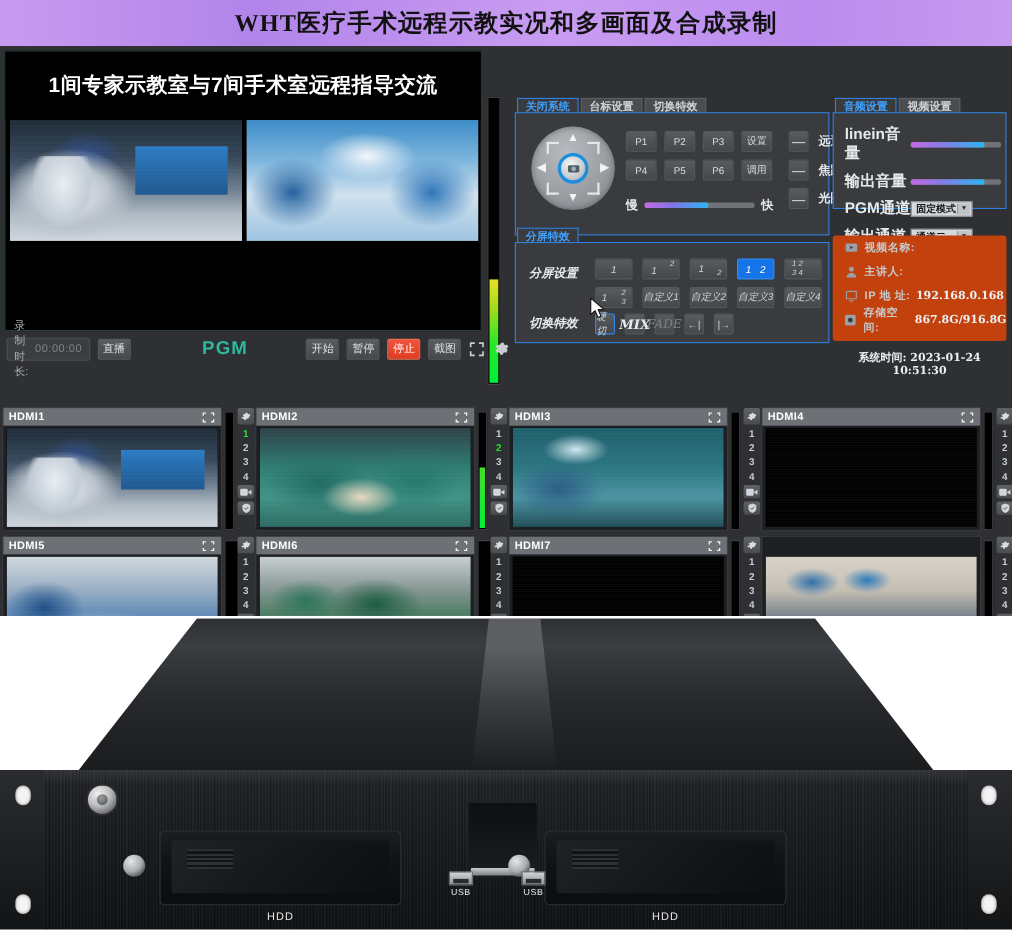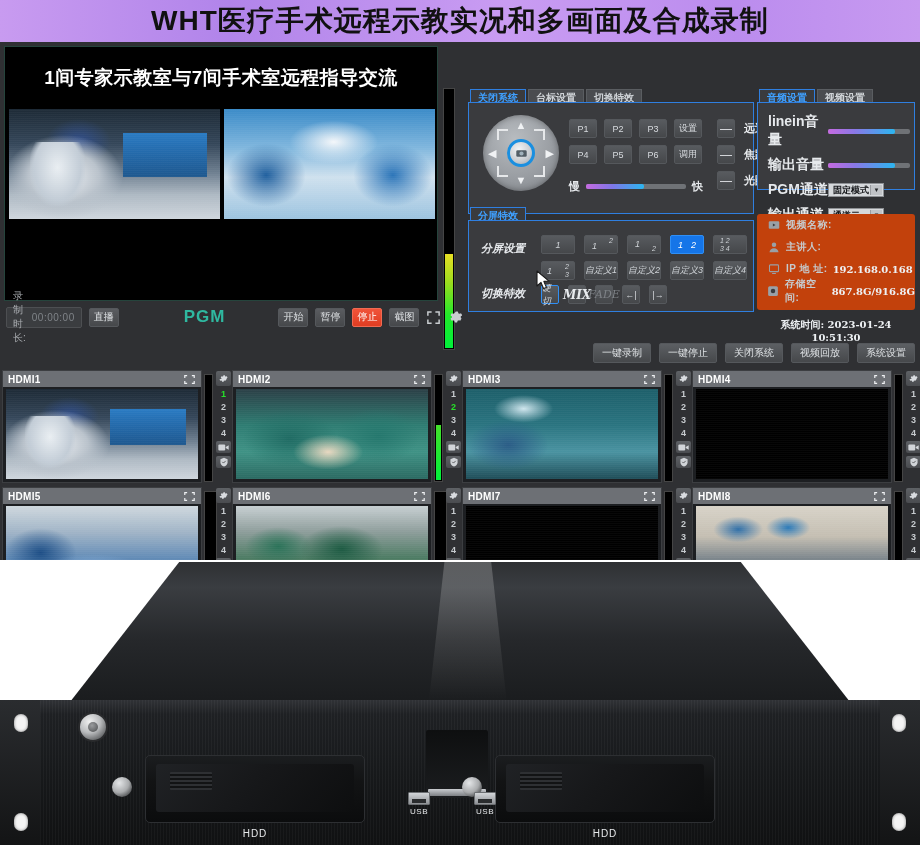--- a/index.html
+++ b/index.html
@@ -12,22 +12,22 @@
   }
   .app{position:relative;width:920px;height:852px;}
 
   
   .banner{
     position:absolute;left:0;top:0;width:920px;height:42px;
     background:linear-gradient(90deg,#c89bf0 0%,#b184ea 25%,#c99cf2 55%,#bb8cee 80%,#c79af0 100%);
     display:flex;align-items:center;justify-content:center;
   }
   .banner-title{
-    font-family:Liberation Sans, sans-serif;
-    font-size:28px;font-weight:bold;color:#111;letter-spacing:1px;
+    font-family:Liberation Serif, serif;
+    font-size:22px;font-weight:bold;color:#111;letter-spacing:1px;
     white-space:nowrap;
   }
 
   
   .ui{
     position:absolute;left:0;top:42px;width:920px;height:518px;
     background:#2f3033;
   }
 
   
@@ -675,27 +675,20 @@
         </span>
         <span class="info-lbl">存储空间:</span>
         <span class="info-val">867.8G/916.8G</span>
       </div>
     </div>
     <div class="sys-time">
       <span>系统时间:</span>
       <span>2023-01-24 10:51:30</span>
     </div>
 
-    <div class="action-bar">
-      <div class="act-btn">一键录制</div>
-      <div class="act-btn">一键停止</div>
-      <div class="act-btn">关闭系统</div>
-      <div class="act-btn">视频回放</div>
-      <div class="act-btn">系统设置</div>
-    </div>
 
     <div class="hdmi-grid" id="hdmi-grid">
         <div class="hdmi-cell" style="left: 2px; top: 2px;">
     <div class="hdmi-box">
       <div class="hdmi-head">
         <span class="hdmi-name">HDMI1</span>
         <span class="exp-ic">
           <svg width="13" height="11" viewBox="0 0 16 14" fill="none" stroke="#f0f2f4" stroke-width="1.5">
             <path d="M2 5V2h3M14 5V2h-3M2 9v3h3M14 9v3h-3"></path>
           </svg>
@@ -981,28 +974,20 @@
       <div class="sideic">
         <svg width="10" height="10" viewBox="0 0 14 14" fill="currentColor">
           <path d="M7 1l5 2v4.2C12 10.2 9.9 12.4 7 13.2 4.1 12.4 2 10.2 2 7.2V3z"></path>
           <path d="M4.6 6.8l1.7 1.7 3.1-3.1" fill="none" stroke="#4a4c50" stroke-width="1.2"></path>
         </svg>
       </div>
     </div>
         </div>
         <div class="hdmi-cell" style="left: 692px; top: 119px;">
     <div class="hdmi-box">
-      <div class="hdmi-head">
-        <span class="hdmi-name">HDMI8</span>
-        <span class="exp-ic">
-          <svg width="13" height="11" viewBox="0 0 16 14" fill="none" stroke="#f0f2f4" stroke-width="1.5">
-            <path d="M2 5V2h3M14 5V2h-3M2 9v3h3M14 9v3h-3"></path>
-          </svg>
-        </span>
-      </div>
       <div class="hdmi-video">
         <div class="ph ph-classroom"></div>
         <div class="ph-noise"></div>
       </div>
     </div>
     <div class="hdmi-meter"></div>
     <div class="hdmi-side">
       <div class="gear">
         <svg width="11" height="11" viewBox="0 0 20 20" fill="currentColor">
           <path d="M10 6.8a3.2 3.2 0 100 6.4 3.2 3.2 0 000-6.4zm0 4.8a1.6 1.6 0 110-3.2 1.6 1.6 0 010 3.2z"></path>

